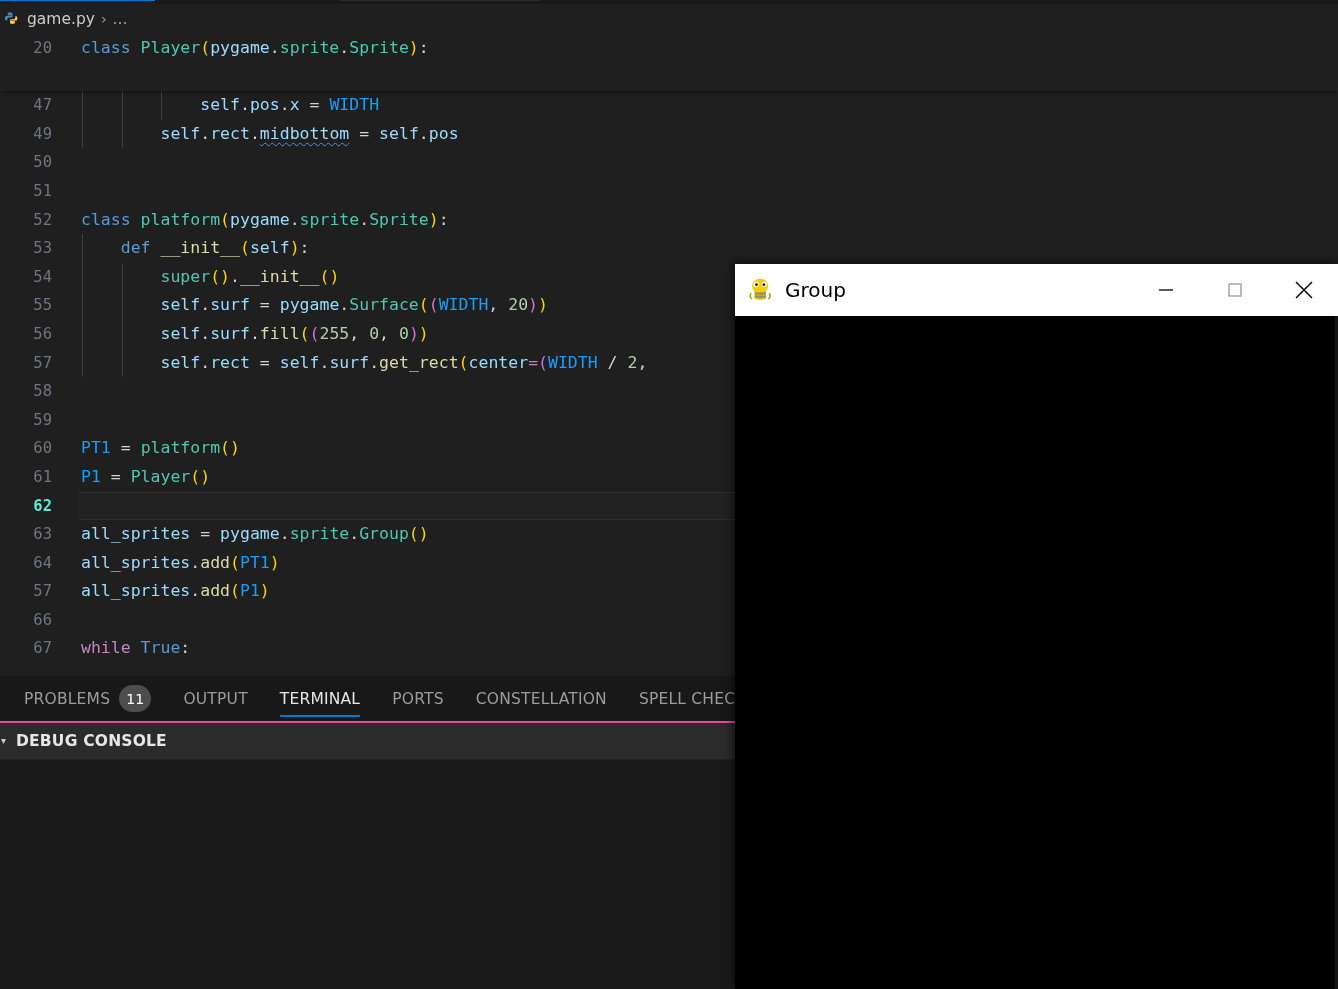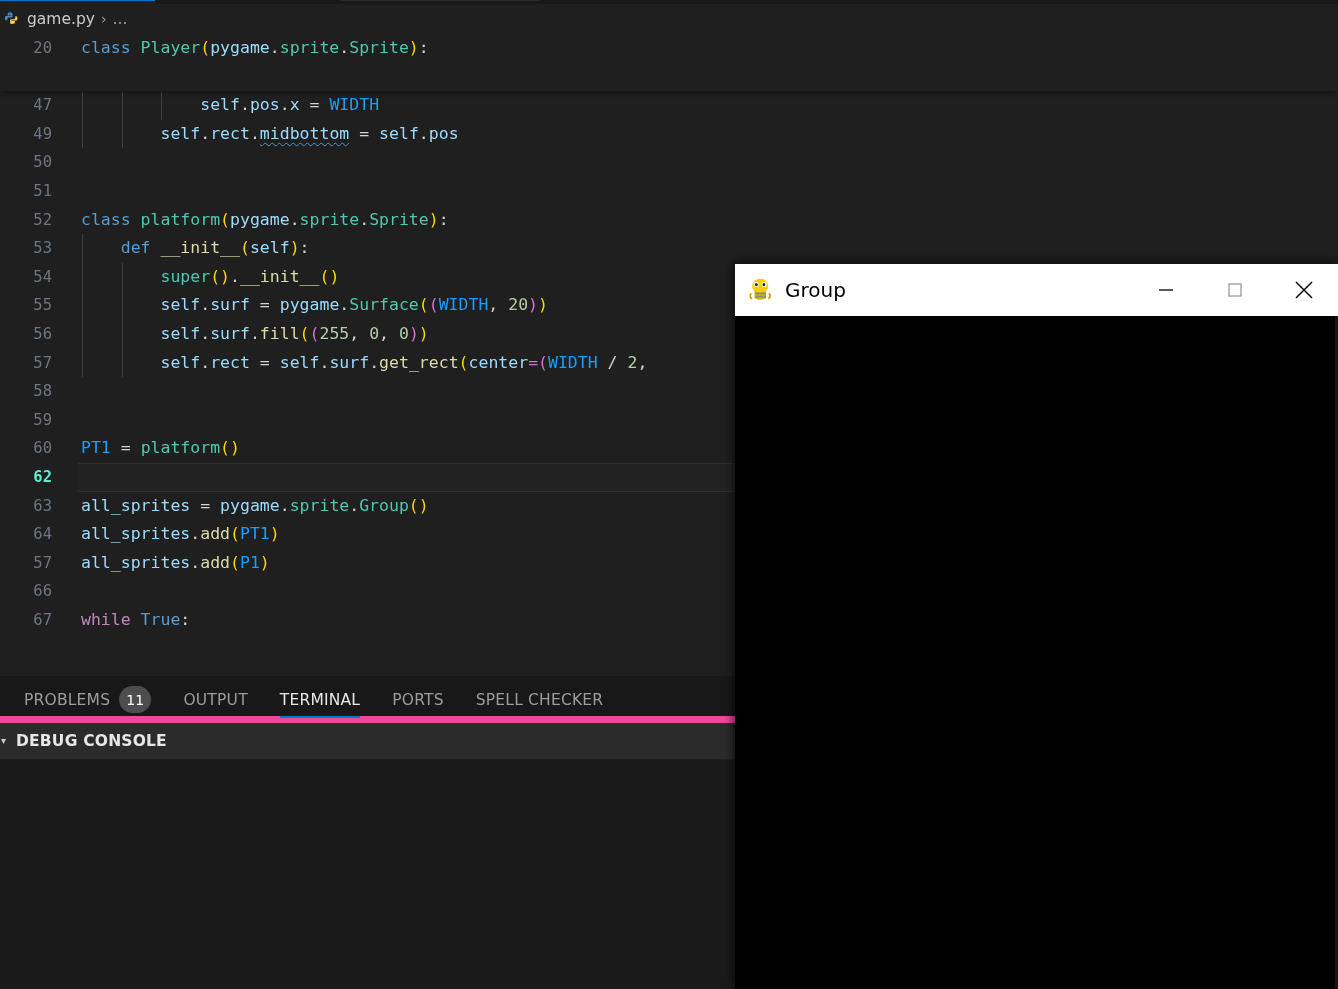--- a/index.html
+++ b/index.html
@@ -99,23 +99,23 @@
   }
 
   
   .panel {
     position: absolute; left: 0; top: 676px; width: 1338px; height: 313px;
     background: #181818;
   }
   .panel-tabs {
     position: absolute; left: 0; top: 0; width: 1338px; height: 47px;
     background: #181818;
-    display: flex; align-items: flex-start; gap: 0px;
+    display: flex; align-items: center; gap: 0px;
     padding-left: 8px;
-    border-bottom: 7px solid #ec4899;
+    border-bottom: 2px solid #ec4899;
   }
   .ptab {
     position: relative; height: 47px;
     display: flex; align-items: center; gap: 9px;
     padding: 0 16px;
     font-size: 15.5px; color: #9d9d9d;
     font-family: "DejaVu Sans", sans-serif;
     letter-spacing: .2px;
     white-space: nowrap;
   }
@@ -210,20 +210,21 @@
         <div class="code-line"><span class="lnum">51</span><span class="ltext"></span></div>
         <div class="code-line"><span class="lnum">52</span><span class="ltext"><span class="t-kw">class </span><span class="t-cls">platform</span><span class="t-p1">(</span><span class="t-var">pygame</span><span class="t-plain">.</span><span class="t-cls">sprite</span><span class="t-plain">.</span><span class="t-cls">Sprite</span><span class="t-p1">)</span><span class="t-plain">:</span></span></div>
         <div class="code-line"><div class="iguide" style="left: 82px; top: 0px; height: 28.6px;"></div><span class="lnum">53</span><span class="ltext"><span class="t-plain">    </span><span class="t-kw">def </span><span class="t-fn">__init__</span><span class="t-p1">(</span><span class="t-var">self</span><span class="t-p1">)</span><span class="t-plain">:</span></span></div>
         <div class="code-line"><div class="iguide" style="left: 82px; top: 0px; height: 28.6px;"></div><div class="iguide" style="left: 121.68px; top: 0px; height: 28.6px;"></div><span class="lnum">54</span><span class="ltext"><span class="t-plain">        </span><span class="t-cls">super</span><span class="t-p1">()</span><span class="t-plain">.</span><span class="t-fn">__init__</span><span class="t-p1">()</span></span></div>
         <div class="code-line"><div class="iguide" style="left: 82px; top: 0px; height: 28.6px;"></div><div class="iguide" style="left: 121.68px; top: 0px; height: 28.6px;"></div><span class="lnum">55</span><span class="ltext"><span class="t-plain">        </span><span class="t-var">self</span><span class="t-plain">.</span><span class="t-var">surf </span><span class="t-op">= </span><span class="t-var">pygame</span><span class="t-plain">.</span><span class="t-cls">Surface</span><span class="t-p1">(</span><span class="t-p2">(</span><span class="t-p3">WIDTH</span><span class="t-plain">, </span><span class="t-num">20</span><span class="t-p2">)</span><span class="t-p1">)</span></span></div>
         <div class="code-line"><div class="iguide" style="left: 82px; top: 0px; height: 28.6px;"></div><div class="iguide" style="left: 121.68px; top: 0px; height: 28.6px;"></div><span class="lnum">56</span><span class="ltext"><span class="t-plain">        </span><span class="t-var">self</span><span class="t-plain">.</span><span class="t-var">surf</span><span class="t-plain">.</span><span class="t-fn">fill</span><span class="t-p1">(</span><span class="t-p2">(</span><span class="t-num">255</span><span class="t-plain">, </span><span class="t-num">0</span><span class="t-plain">, </span><span class="t-num">0</span><span class="t-p2">)</span><span class="t-p1">)</span></span></div>
         <div class="code-line"><div class="iguide" style="left: 82px; top: 0px; height: 28.6px;"></div><div class="iguide" style="left: 121.68px; top: 0px; height: 28.6px;"></div><span class="lnum">57</span><span class="ltext"><span class="t-plain">        </span><span class="t-var">self</span><span class="t-plain">.</span><span class="t-var">rect </span><span class="t-op">= </span><span class="t-var">self</span><span class="t-plain">.</span><span class="t-var">surf</span><span class="t-plain">.</span><span class="t-fn">get_rect</span><span class="t-p1">(</span><span class="t-var">center</span><span class="t-p2">=</span><span class="t-p2">(</span><span class="t-p3">WIDTH </span><span class="t-op">/ </span><span class="t-num">2</span><span class="t-plain">,</span></span></div>
         <div class="code-line"><span class="lnum">58</span><span class="ltext"></span></div>
         <div class="code-line"><span class="lnum">59</span><span class="ltext"></span></div>
         <div class="code-line"><span class="lnum">60</span><span class="ltext"><span class="t-p3">PT1 </span><span class="t-op">= </span><span class="t-cls">platform</span><span class="t-p1">()</span></span></div>
+        <div class="code-line"><span class="lnum">61</span><span class="ltext"><span class="t-p3">P1 </span><span class="t-op">= </span><span class="t-cls">Player</span><span class="t-p1">()</span></span></div>
         <div class="code-line"><div class="active-line"></div><span class="lnum cur">62</span><span class="ltext"></span></div>
         <div class="code-line"><span class="lnum">63</span><span class="ltext"><span class="t-var">all_sprites </span><span class="t-op">= </span><span class="t-var">pygame</span><span class="t-plain">.</span><span class="t-cls">sprite</span><span class="t-plain">.</span><span class="t-cls">Group</span><span class="t-p1">()</span></span></div>
         <div class="code-line"><span class="lnum">64</span><span class="ltext"><span class="t-var">all_sprites</span><span class="t-plain">.</span><span class="t-fn">add</span><span class="t-p1">(</span><span class="t-p3">PT1</span><span class="t-p1">)</span></span></div>
         <div class="code-line"><span class="lnum">57</span><span class="ltext"><span class="t-var">all_sprites</span><span class="t-plain">.</span><span class="t-fn">add</span><span class="t-p1">(</span><span class="t-p3">P1</span><span class="t-p1">)</span></span></div>
         <div class="code-line"><span class="lnum">66</span><span class="ltext"></span></div>
         <div class="code-line"><span class="lnum">67</span><span class="ltext"><span class="t-kw2">while </span><span class="t-kw">True</span><span class="t-plain">:</span></span></div>
       </div>
     <div class="sticky" id="sticky">
         <div class="code-line"><span class="lnum">20</span><span class="ltext"><span class="t-kw">class </span><span class="t-cls">Player</span><span class="t-p1">(</span><span class="t-var">pygame</span><span class="t-plain">.</span><span class="t-cls">sprite</span><span class="t-plain">.</span><span class="t-cls">Sprite</span><span class="t-p1">)</span><span class="t-plain">:</span></span></div>
       </div>
@@ -236,20 +237,23 @@
           <span class="badge">11</span>
         </div>
         <div class="ptab">
           <span>OUTPUT</span>
         </div>
         <div class="ptab active">
           <span>TERMINAL</span>
         </div>
         <div class="ptab">
           <span>PORTS</span>
+        </div>
+        <div class="ptab">
+          <span>CONSTELLATION</span>
         </div>
         <div class="ptab">
           <span>SPELL CHECKER</span>
         </div>
       </div>
     <div class="debug-bar">
       <span class="chev">▾</span>
       <span>DEBUG CONSOLE</span>
     </div>
     <div class="terminal-body"></div>

